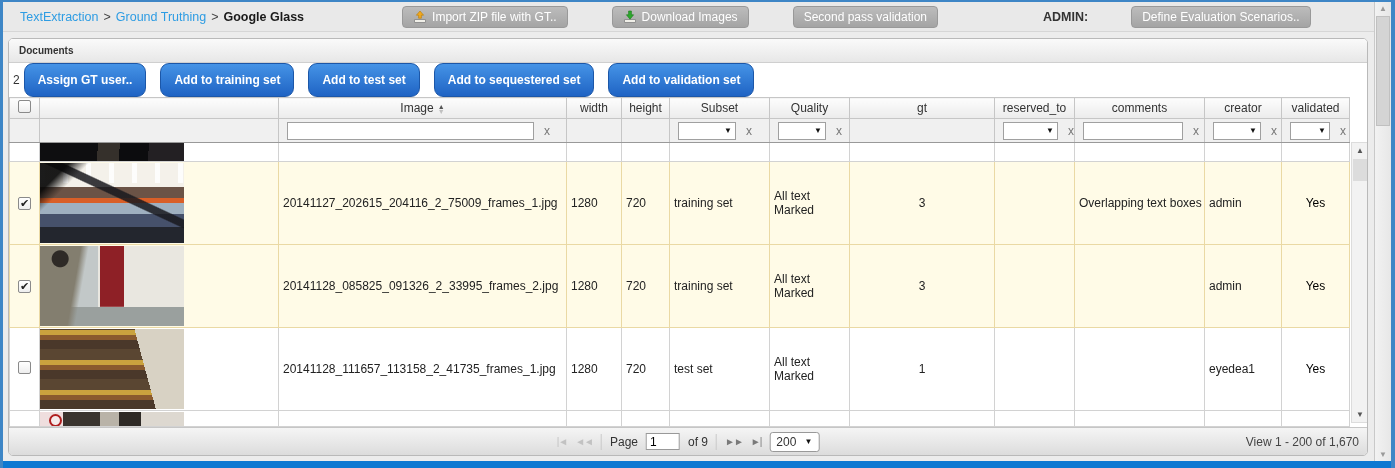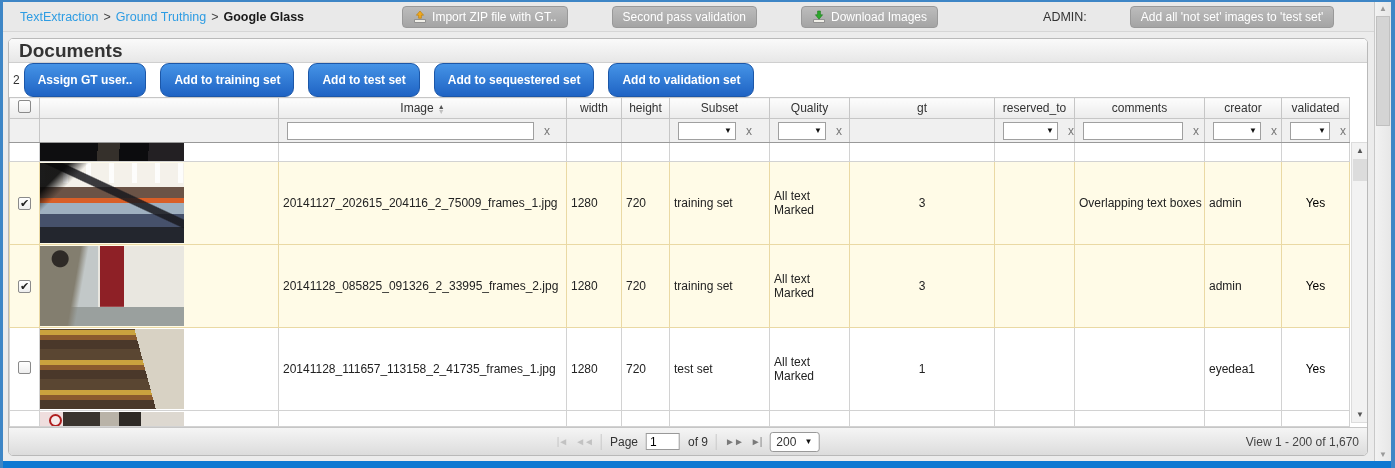--- a/index.html
+++ b/index.html
@@ -12,26 +12,26 @@
   
   .toolbar { height:30px; display:flex; align-items:center; background:#e9e9e9;
              border-bottom:1px solid #d6d6d6; padding-left:17px; font-size:12.5px; white-space:nowrap;gap:37px; }
   .crumb-link { color:#2d9ce3; cursor:pointer; }
   .crumb-sep { color:#444; margin:0 5px; }
   .crumb-cur { color:#1a1a1a; font-weight:bold; }
   .tb-gap { width:24px; flex:0 0 auto; }
   .btn-gray { display:inline-flex; align-items:center; gap:5px; height:22px; margin-right:7px;
               background:linear-gradient(#bcbcbc,#a4a4a4); border:1px solid #999; border-radius:4px;
               color:#fff; font-size:12px; padding:0 10px; cursor:pointer; }
-  .admin-label { color:#333; font-weight:normal; margin-right:6px; font-size:12.5px; }
+  .admin-label { color:#333; font-weight:bold; margin-right:6px; font-size:12.5px; }
   .tb-icon { display:inline-flex; width:14px; height:14px; }
 
   
   .panel { margin:6px 0 0 5px; width:1360px; background:#fff; border:1px solid #b9b9b9; border-radius:5px; overflow:hidden; }
-  .panel-header { height:24px; line-height:23px; padding:0 10px; font-size:19px; font-weight:bold; color:#333;
+  .panel-header { height:24px; line-height:23px; padding:0 10px; font-size:10px; font-weight:bold; color:#333;
                   background:linear-gradient(#fafafa,#e7e7e7); border-bottom:1px solid #cfcfcf; }
 
   
   .actions { height:34px; display:flex; align-items:center; background:#fff; padding-left:2px; }
   .count { font-size:12px; color:#333; margin:0 4px 0 2px; }
   .btn-blue { height:34px; margin-right:14px; background:linear-gradient(#4593e6,#1f63c4);
               border:1px solid #1c57a8; border-radius:9px; color:#fff; font-weight:bold; font-size:12px;
               padding:0 13px; cursor:pointer; display:inline-flex; align-items:center; }
 
   
@@ -138,36 +138,33 @@
     <button class="btn-gray">
       <span class="tb-icon">
         <svg width="14" height="14" viewBox="0 0 14 14">
             <path d="M1.5 9.5h11v3h-11z" fill="#f0efe8" stroke="#8a8a8a" stroke-width="0.9"></path>
             <path d="M7 1l3.6 4.2H8.4v3H5.6v-3H3.4z" fill="#f0a81e" stroke="#b87a00" stroke-width="0.6"></path>
           </svg>
       </span>
       <span>Import ZIP file with GT..</span>
     </button>
     <button class="btn-gray">
-      <span>Second pass validation</span>
-    </button>
-    <button class="btn-gray">
       <span class="tb-icon">
         <svg width="14" height="14" viewBox="0 0 14 14">
             <path d="M1.5 9.5h11v3h-11z" fill="#f0efe8" stroke="#8a8a8a" stroke-width="0.9"></path>
             <path d="M5.6 1h2.8v3.8h2.2L7 9.2 3.4 4.8h2.2z" fill="#2da82d" stroke="#187a18" stroke-width="0.6"></path>
           </svg>
       </span>
       <span>Download Images</span>
     </button>
+    <button class="btn-gray">
+      <span>Second pass validation</span>
+    </button>
     <span class="tb-gap"></span>
     <span class="admin-label">ADMIN:</span>
-    <button class="btn-gray">
-      <span>Add all 'not set' images to 'test set'</span>
-    </button>
     <button class="btn-gray">
       <span>Define Evaluation Scenarios..</span>
     </button>
   </div>
 
   <div class="panel">
     <div class="panel-header">Documents</div>
 
     <div class="actions">
       <span class="count">2</span>

